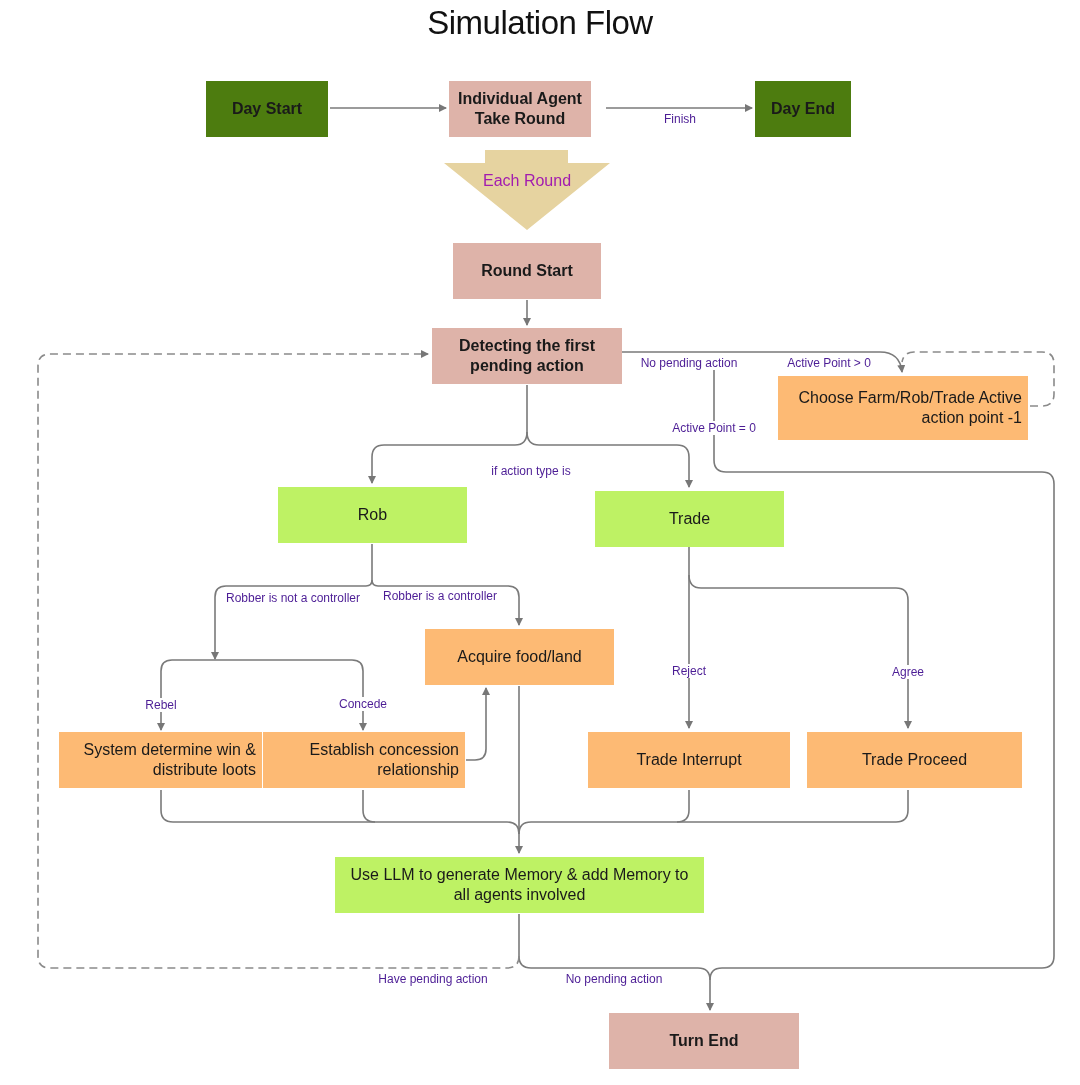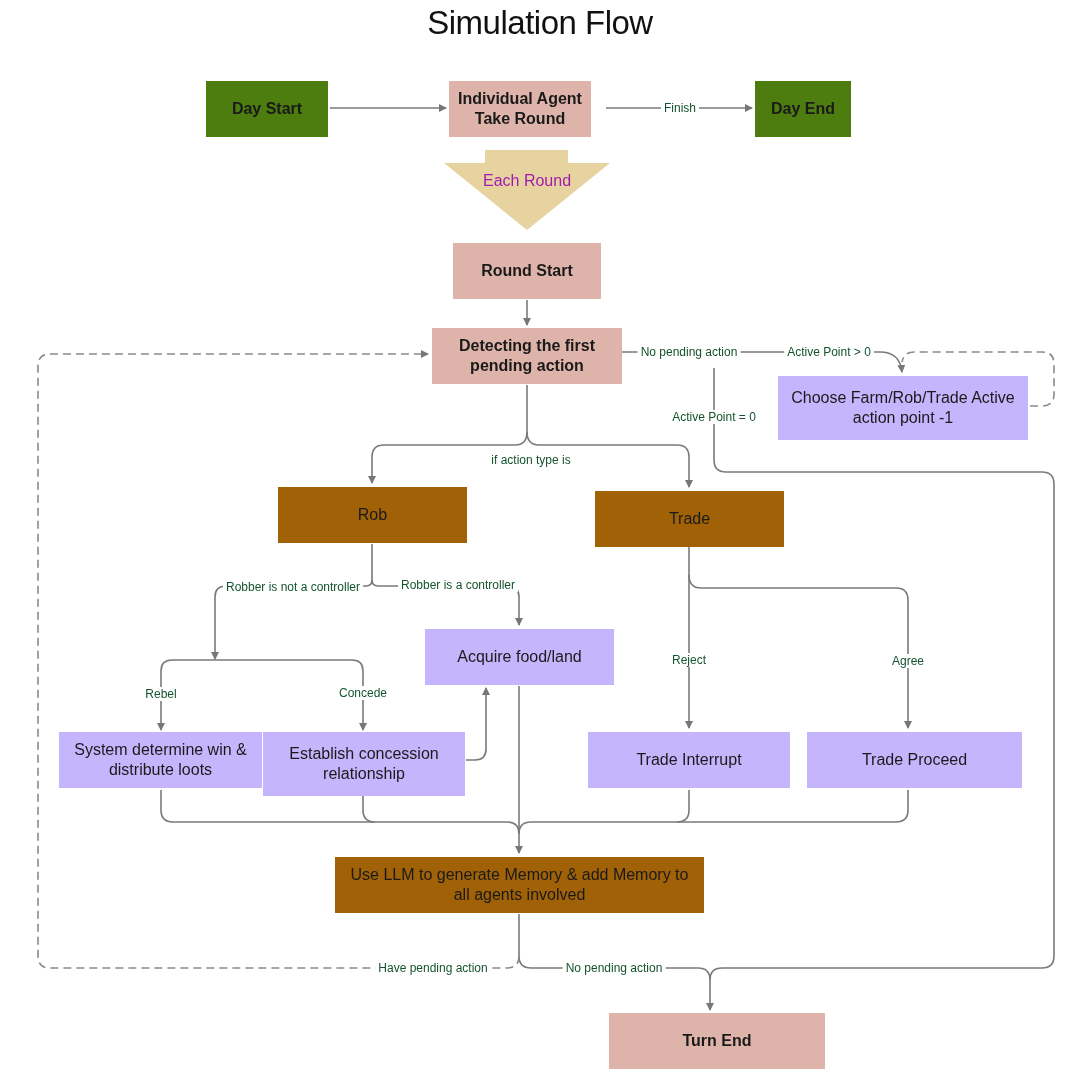--- a/index.html
+++ b/index.html
@@ -4,26 +4,26 @@
 <style>
   html, body { margin: 0; padding: 0; background: #ffffff; }
   body { width: 1080px; height: 1085px; position: relative; overflow: hidden;
          font-family: "Liberation Sans", "DejaVu Sans", sans-serif; color: #1a1a1a; }
   .title { position: absolute; left: 0; width: 1080px; top: 4px; text-align: center;
            font-size: 33px; font-weight: normal; letter-spacing: -0.5px; color: #111; }
   .node { position: absolute; display: flex; align-items: center; justify-content: center;
           text-align: center; font-size: 16px; line-height: 20px; box-sizing: border-box; padding: 0 6px; }
   .yellow { background: #4d7c0f; }
   .red { background: #deb3a9; font-weight: bold; }
-  .green { background: #a16207; }
-  .blue { background: #c4b5fd; }
+  .green { background: #bef264; }
+  .blue { background: #fdba74; text-align: right; }
   .bold { font-weight: bold; }
   svg.wires { position: absolute; left: 0; top: 0; }
-  .lbl { position: absolute; font-size: 12px; color: #14532d; background: #fff; padding: 0 3px;
-         white-space: nowrap; transform: translate(-50%, -50%); line-height: 14px; }
+  .lbl { position: absolute; font-size: 12px; color: #4c1d95; background: #fff; padding: 0 3px;
+         white-space: nowrap; transform: translate(-50%, -50%); line-height: 14px; margin-top: 11px; }
   .arrow-shape { position: absolute; }
   .arrow-text { position: absolute; left: 444px; top: 172px; width: 166px; text-align: center;
                 font-size: 16px; color: #a21caf; }
 </style>
 </head>
 <body>
 
 <div class="title">Simulation Flow</div>
 
 <svg class="wires" width="1080" height="1085">
@@ -73,21 +73,21 @@
     <path d="M1030,406 L1042,406 Q1054,406 1054,394 L1054,364 Q1054,352 1042,352 L914,352 Q904,352 902,362"></path>
   </g>
 </svg>
 
 <span class="lbl" style="left:680px;top:108px">Finish</span>
 <span class="lbl" style="left:689px;top:352px">No pending action</span>
 <span class="lbl" style="left:829px;top:352px">Active Point &gt; 0</span>
 <span class="lbl" style="left:714px;top:417px">Active Point = 0</span>
 <span class="lbl" style="left:531px;top:460px">if action type is</span>
 <span class="lbl" style="left:293px;top:587px">Robber is not a controller</span>
-<span class="lbl" style="left:458px;top:585px">Robber is a controller</span>
+<span class="lbl" style="left:440px;top:585px">Robber is a controller</span>
 <span class="lbl" style="left:161px;top:694px">Rebel</span>
 <span class="lbl" style="left:363px;top:693px">Concede</span>
 <span class="lbl" style="left:689px;top:660px">Reject</span>
 <span class="lbl" style="left:908px;top:661px">Agree</span>
 <span class="lbl" style="left:433px;top:968px">Have pending action</span>
 <span class="lbl" style="left:614px;top:968px">No pending action</span>
 
 <div class="node yellow bold" style="left:206px;top:81px;width:122px;height:56px">Day Start</div>
 <div class="node red bold" style="left:449px;top:81px;width:142px;height:56px">Individual Agent Take Round</div>
 <div class="node yellow bold" style="left:755px;top:81px;width:96px;height:56px">Day End</div>
@@ -97,17 +97,17 @@
 </svg>
 <div class="arrow-text">Each Round</div>
 
 <div class="node red bold" style="left:453px;top:243px;width:148px;height:56px">Round Start</div>
 <div class="node red" style="left:432px;top:328px;width:190px;height:56px">Detecting the first pending action</div>
 <div class="node blue" style="left:778px;top:376px;width:250px;height:64px">Choose Farm/Rob/Trade Active action point -1</div>
 <div class="node green" style="left:278px;top:487px;width:189px;height:56px">Rob</div>
 <div class="node green" style="left:595px;top:491px;width:189px;height:56px">Trade</div>
 <div class="node blue" style="left:425px;top:629px;width:189px;height:56px">Acquire food/land</div>
 <div class="node blue" style="left:59px;top:732px;width:203px;height:56px">System determine win &amp; distribute loots</div>
-<div class="node blue" style="left:263px;top:732px;width:202px;height:64px">Establish concession relationship</div>
+<div class="node blue" style="left:263px;top:732px;width:202px;height:56px">Establish concession relationship</div>
 <div class="node blue" style="left:588px;top:732px;width:202px;height:56px">Trade Interrupt</div>
 <div class="node blue" style="left:807px;top:732px;width:215px;height:56px">Trade Proceed</div>
 <div class="node green" style="left:335px;top:857px;width:369px;height:56px">Use LLM to generate Memory &amp; add Memory to all agents involved</div>
-<div class="node red bold" style="left:609px;top:1013px;width:216px;height:56px">Turn End</div>
+<div class="node red bold" style="left:609px;top:1013px;width:190px;height:56px">Turn End</div>
 
 </body></html>

